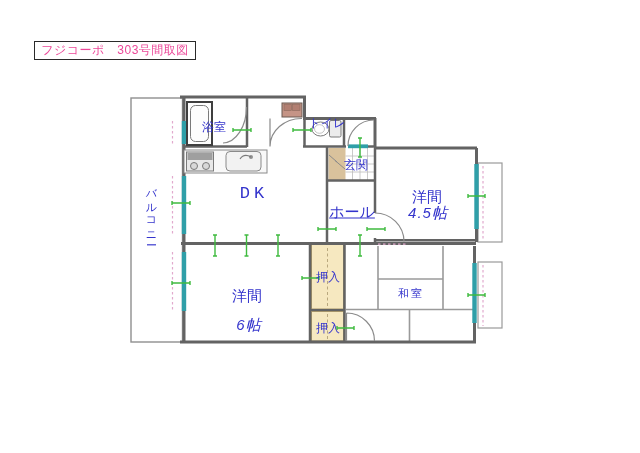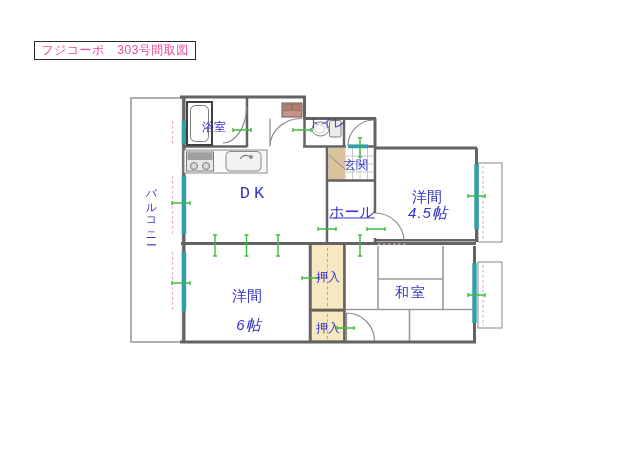--- a/index.html
+++ b/index.html
@@ -16,21 +16,21 @@
   .wall{stroke:var(--wall);fill:none;}
   .thin{stroke:#9a9a9a;fill:none;}
   .fix{stroke:#7a7a7a;fill:none;}
   .arc{stroke:#8a8a8a;fill:none;stroke-width:1.2;}
   .win{fill:var(--window);stroke:none;}
   .tick{stroke:var(--tick);stroke-width:1.4;fill:none;}
   .pink{stroke:var(--dashed);stroke-width:1.2;stroke-dasharray:2.5 2.5;fill:none;}
   .lbl{position:absolute;transform:translate(-50%,-50%);color:var(--label);
        white-space:nowrap;font-size:15px;}
   .s10{font-size:12px;}
-  .s12{font-size:14px;}
+  .s12{font-size:11px;}
   .dk{font-family:Liberation Mono, monospace;font-size:17px;letter-spacing:4px;}
   .sp1{letter-spacing:1px;font-style:italic;}
   .sp2{letter-spacing:2px;}
   .vert{position:absolute;writing-mode:vertical-rl;text-orientation:upright;
         transform:translateX(-50%);letter-spacing:2px;color:var(--label);font-size:11px;}
 </style>
 </head>
 <body>
 
 <div class="page">

